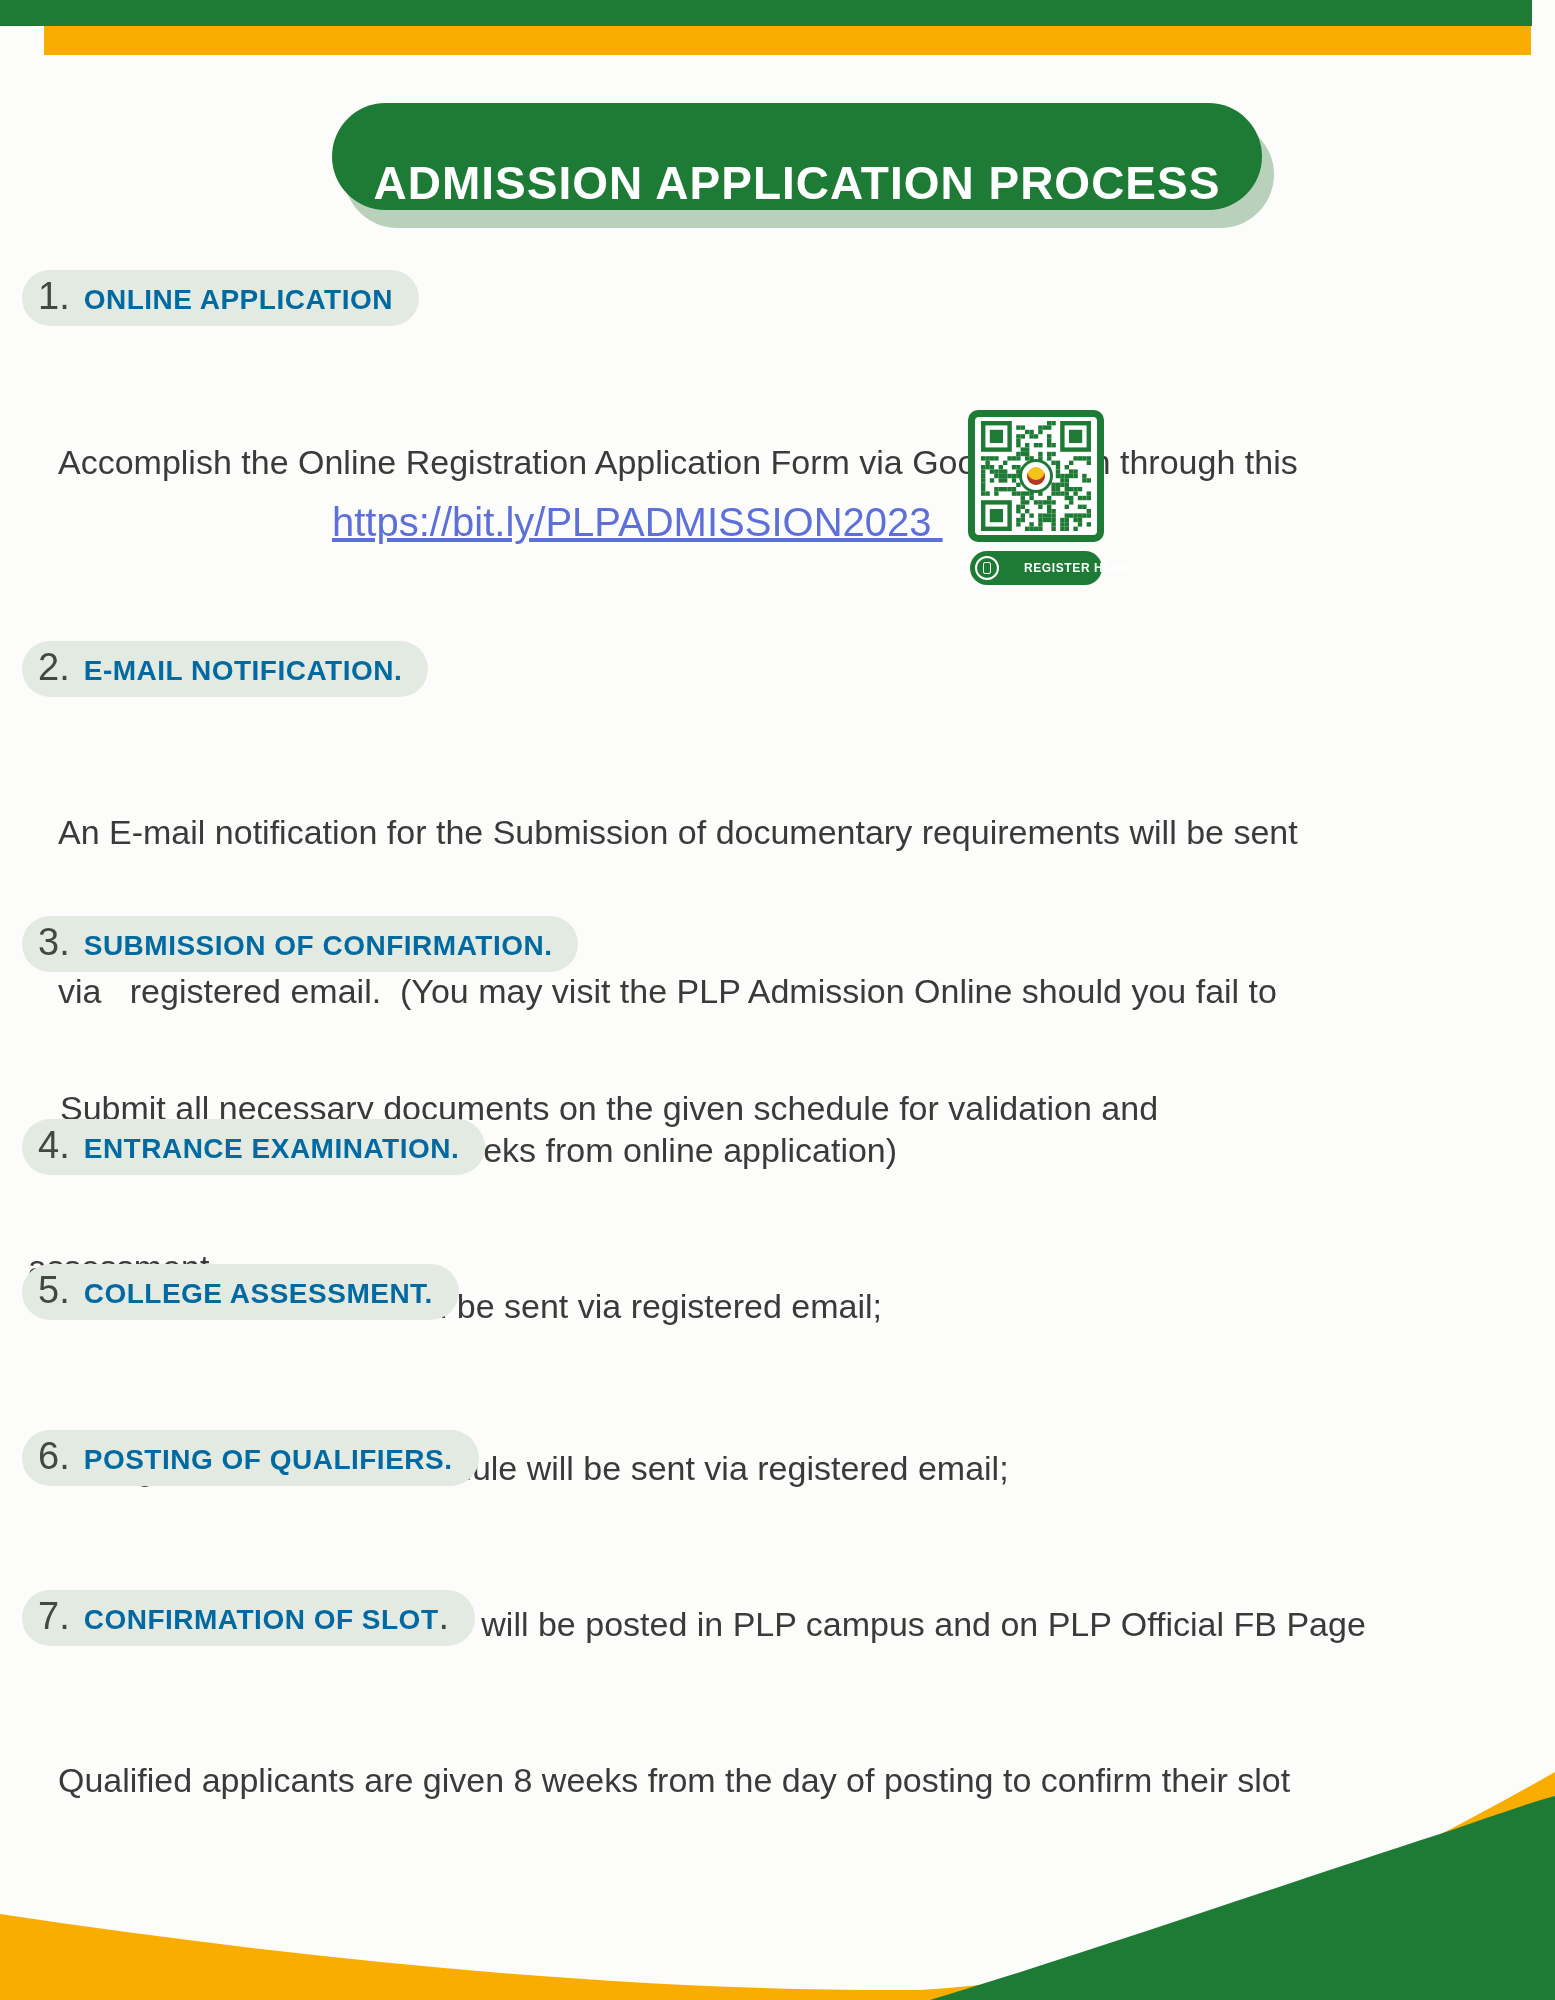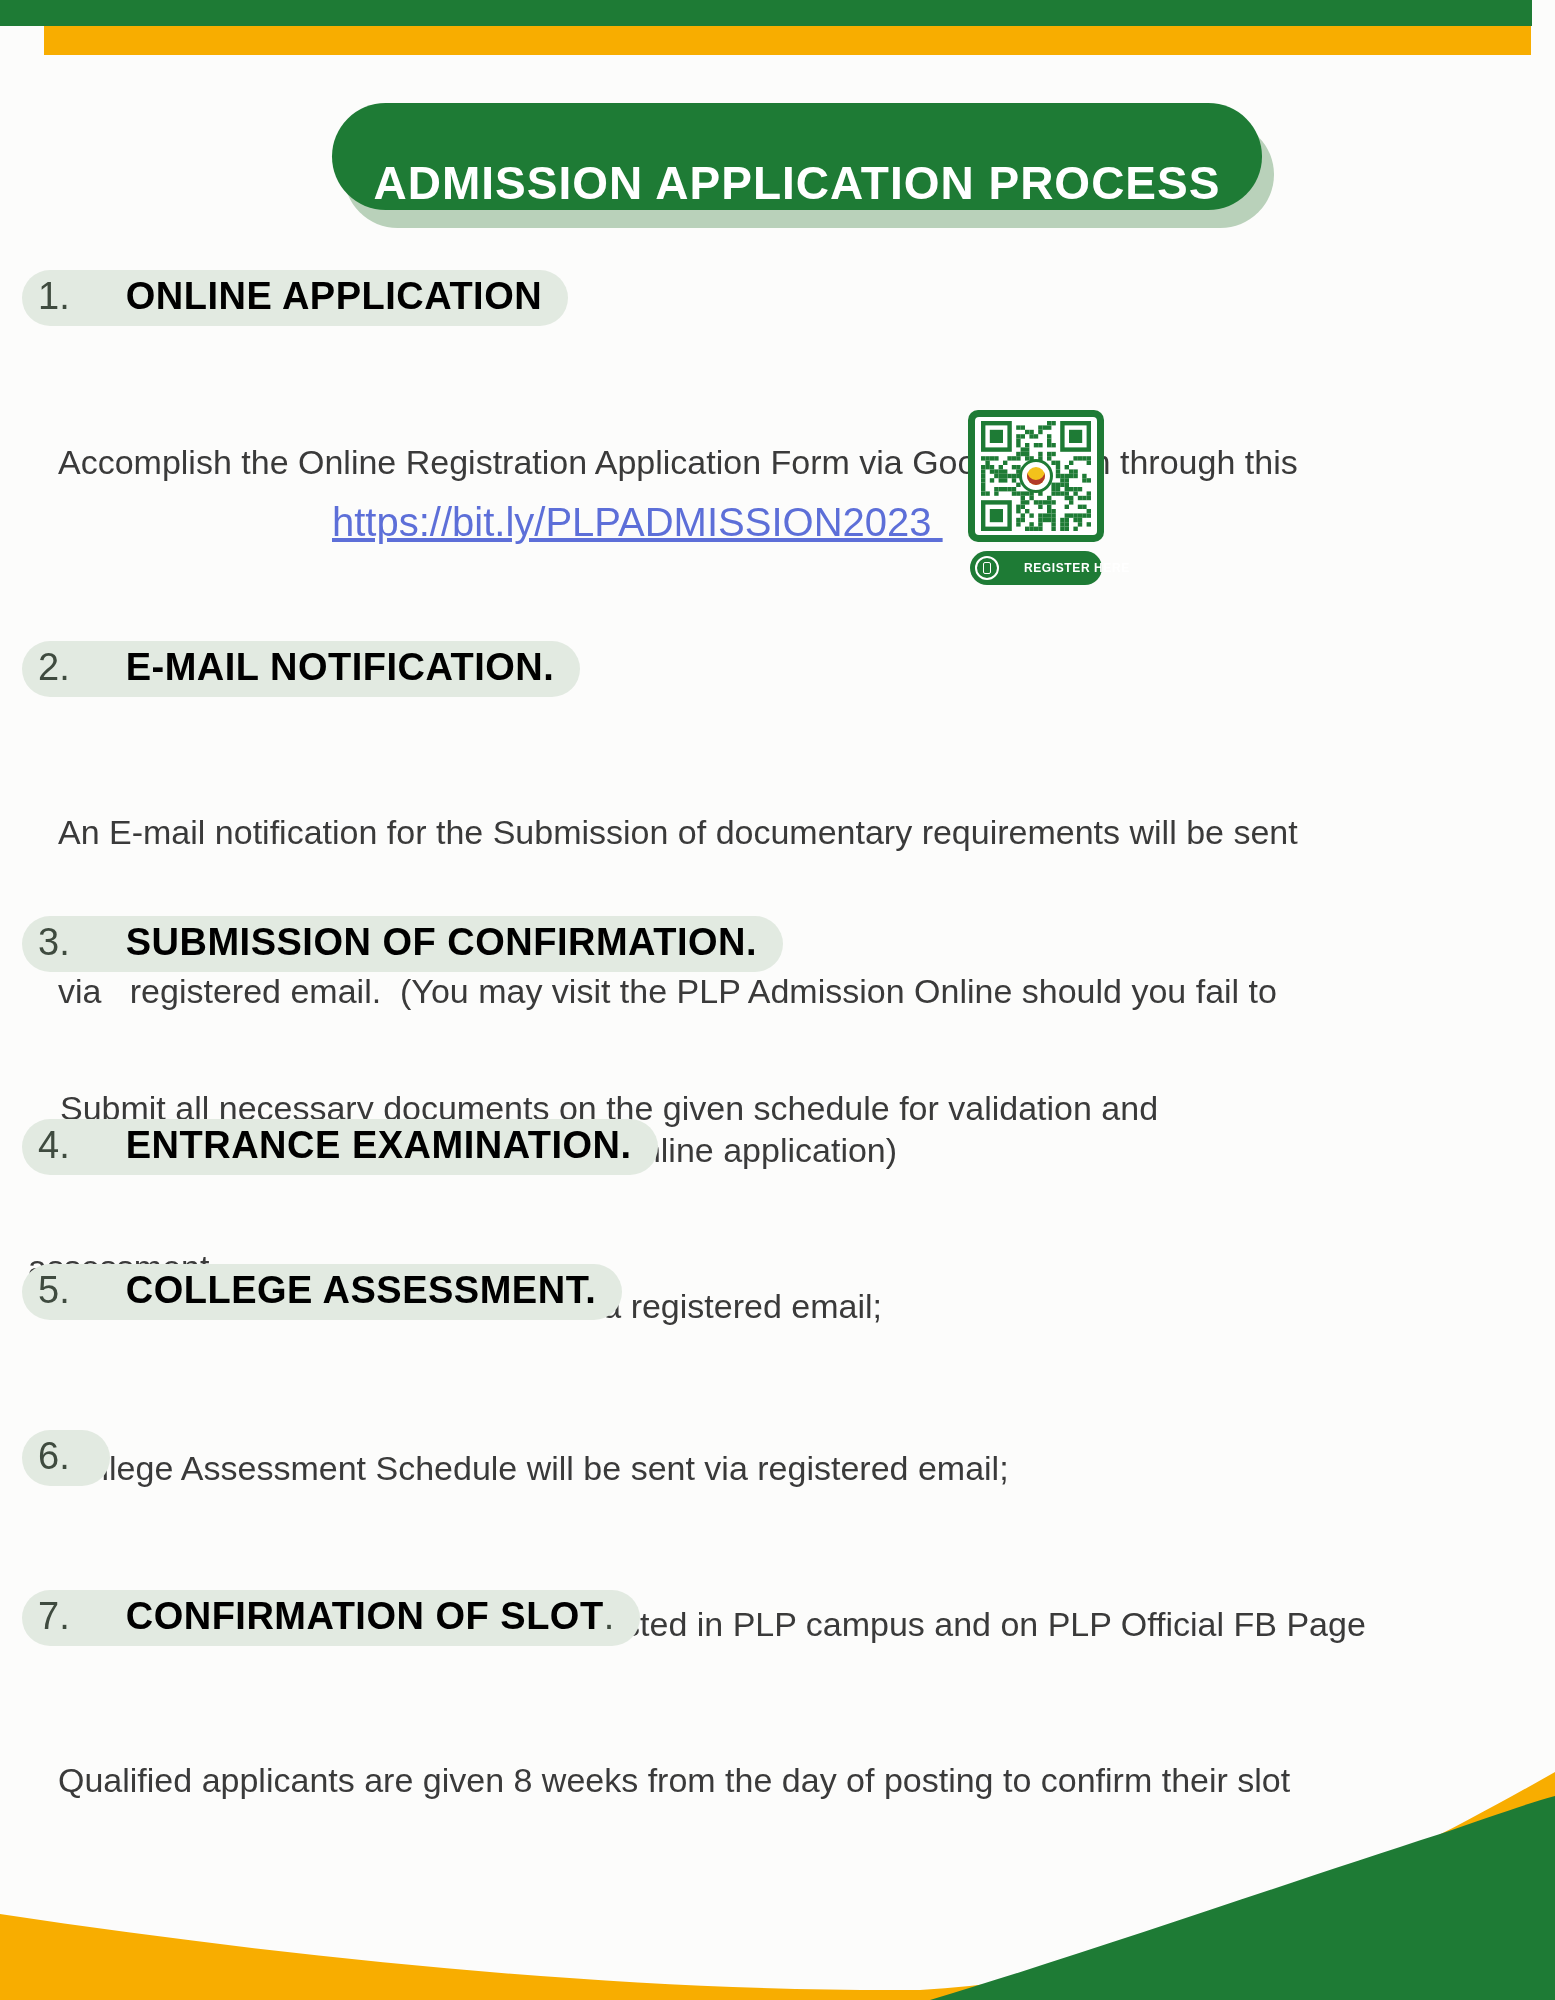--- a/index.html
+++ b/index.html
@@ -36,21 +36,21 @@
     position:absolute; left:22px;
     display:inline-flex; align-items:baseline;
     background:#e2eae1; border-radius:28px;
     padding:5px 26px 8px 16px;
     white-space:pre;
   }
   .sec-num {
     font-size:38px; font-weight:400; color:#3f4b3f; margin-right:14px;
   }
   .sec-title {
-    font-size:38px; font-weight:700; color:#000000; letter-spacing:0.5px;margin-left:42px;
+    font-size:28px; font-weight:700; color:#0369a1; letter-spacing:0.5px;
   }
   .sec-suffix {
     font-size:38px; font-weight:400; color:#3f4b3f;
   }
   .sec-body {
     position:absolute; left:58px;
     font-size:34px; font-weight:300; color:#3a3a3a;
     line-height:53px; white-space:pre;
   }
   .sec-body.outdent { left:28px; }
@@ -371,21 +371,21 @@
   </div>
 
   <div class="sec-head" style="top:1264px">
     <span class="sec-num">5.</span><span class="sec-title">COLLEGE ASSESSMENT.</span><span class="sec-suffix"></span>
   </div>
   <div class="sec-body" style="top:1336px">
     <div class="line">College Assessment Schedule will be sent via registered email;</div>
   </div>
 
   <div class="sec-head" style="top:1430px">
-    <span class="sec-num">6.</span><span class="sec-suffix"></span>
+    <span class="sec-num">6.</span><span class="sec-title">POSTING OF QUALIFIERS.</span><span class="sec-suffix"></span>
   </div>
   <div class="sec-body" style="top:1492px">
     <div class="line"> List of successful qualifiers will be posted in PLP campus and on PLP Official FB Page</div>
   </div>
 
   <div class="sec-head" style="top:1590px">
     <span class="sec-num">7.</span><span class="sec-title">CONFIRMATION OF SLOT</span><span class="sec-suffix">.</span>
   </div>
   <div class="sec-body" style="top:1648px">
     <div class="line">Qualified applicants are given 8 weeks from the day of posting to confirm their slot</div>

